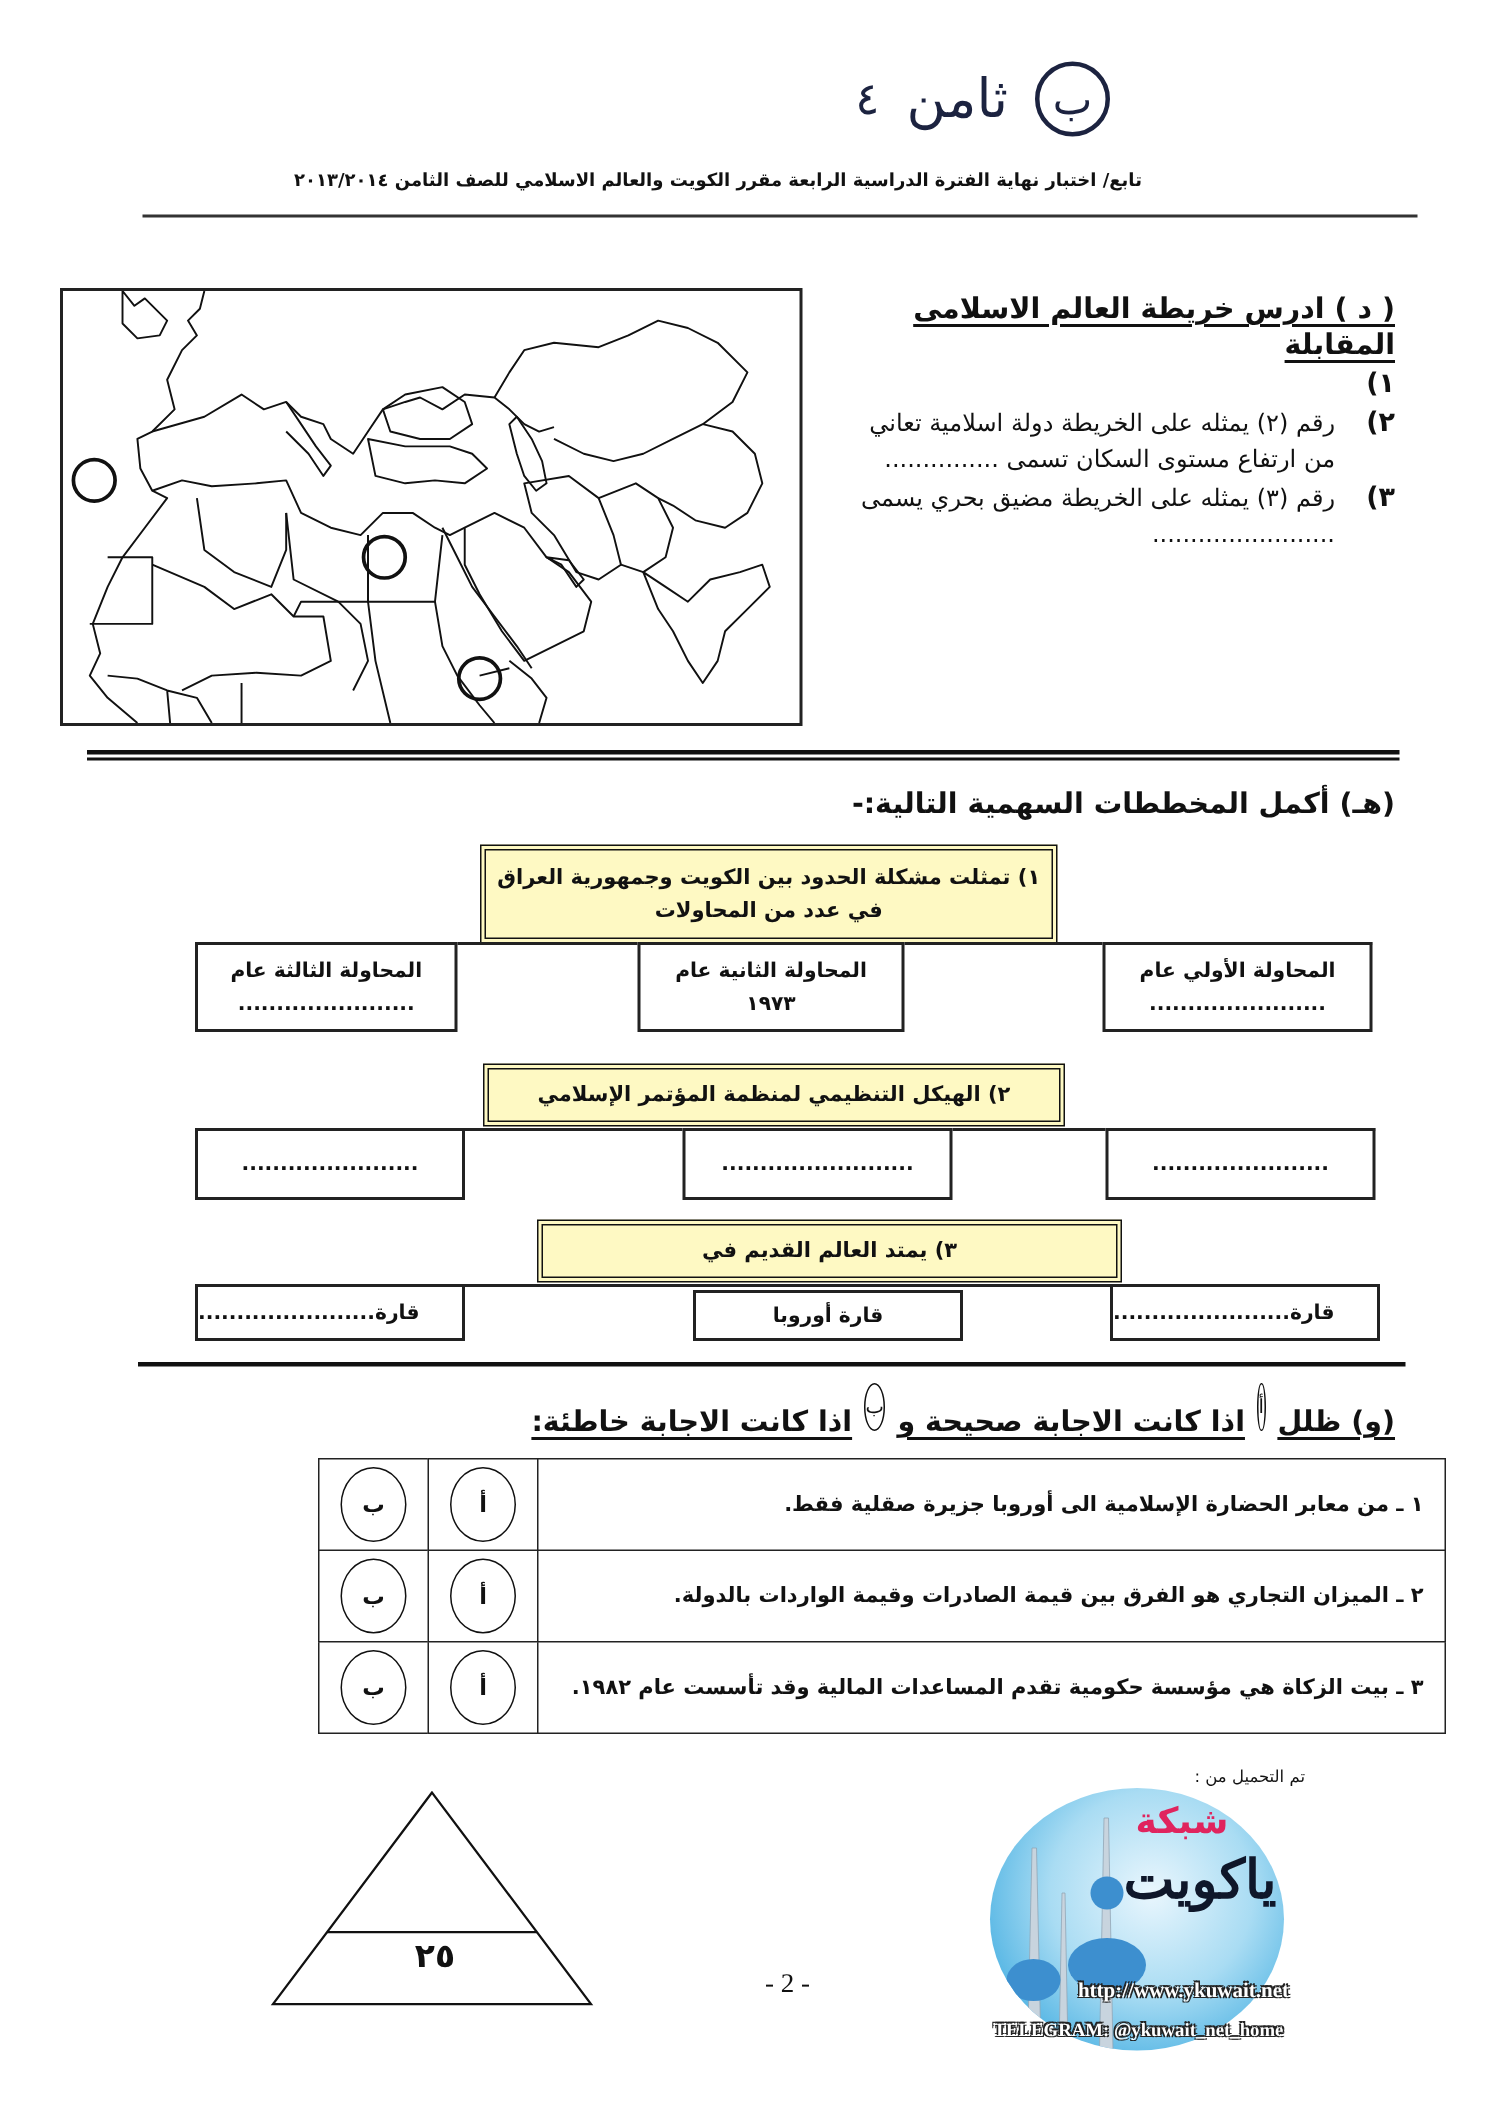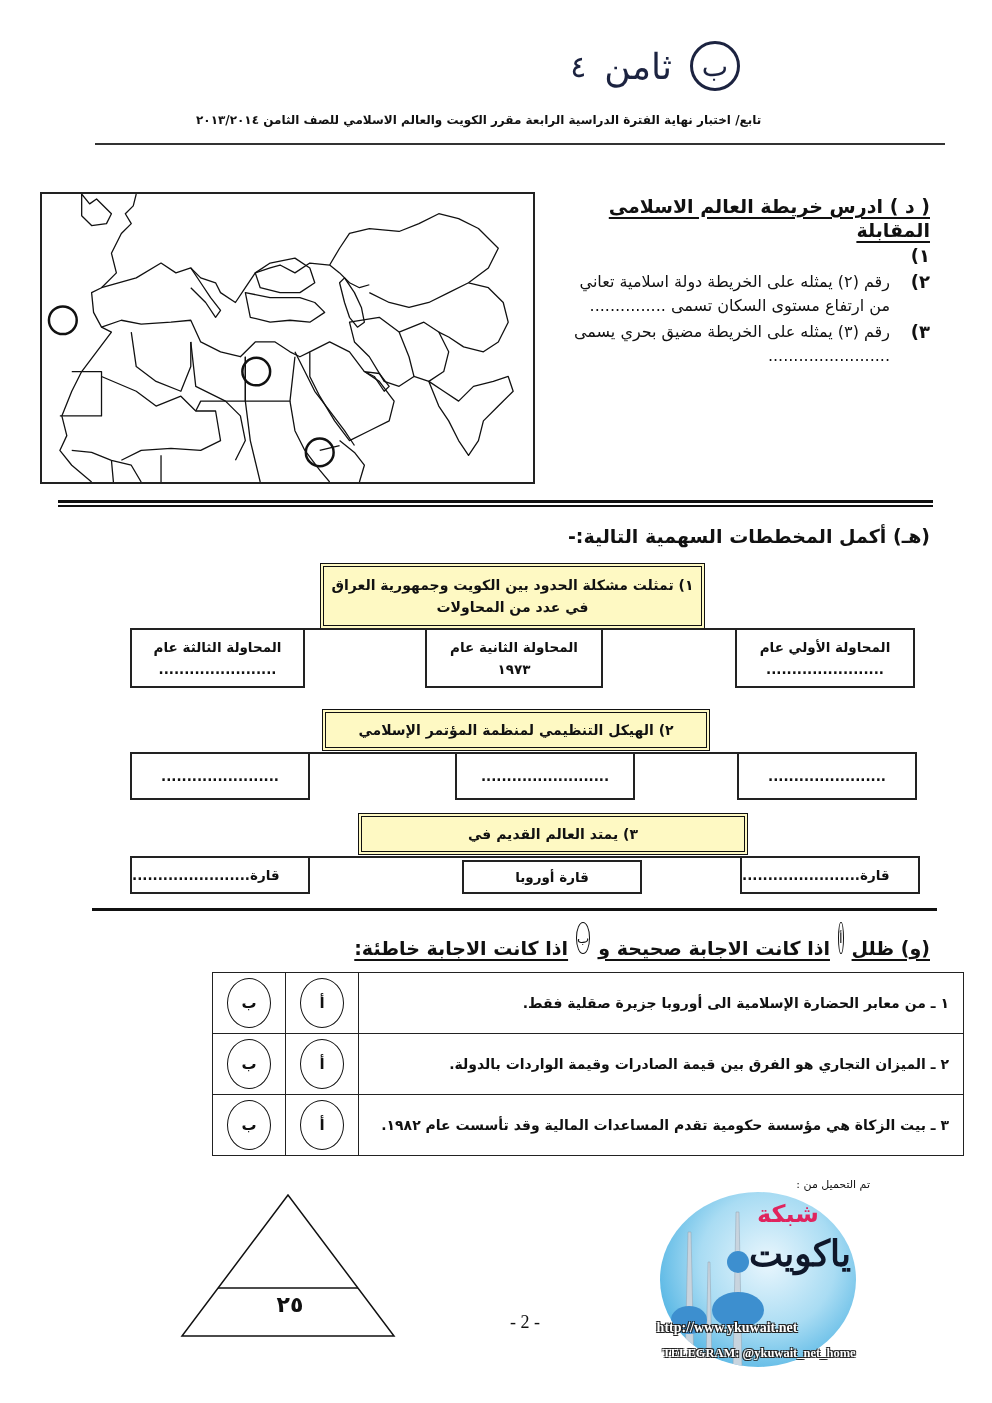--- a/index.html
+++ b/index.html
@@ -77,21 +77,21 @@
   
   #pyramid { left: 180px; top: 1193px; width: 216px; height: 145px; }
   #pyramid-score { left: 240px; top: 1292px; width: 100px; text-align: center; font-size: 22px; font-weight: bold; direction: rtl; }
 
   
   #page-num { left: 495px; top: 1312px; width: 60px; text-align: center; font-family: "Liberation Serif", serif; font-size: 18px; }
   #wm-credit { left: 760px; top: 1178px; width: 110px; text-align: right; font-size: 11px; direction: rtl; }
   #wm-badge { left: 660px; top: 1192px; width: 196px; height: 175px; border-radius: 50%; background: radial-gradient(circle at 55% 40%, #e9f6fd 0%, #a9dcf3 45%, #4fb3e3 80%, #2a8fc8 100%); overflow: hidden; }
   #wm-shabaka { left: 748px; top: 1200px; width: 80px; text-align: center; font-size: 24px; font-weight: bold; color: #e0245e; direction: rtl; }
   #wm-ykuwait { left: 740px; top: 1232px; width: 120px; text-align: center; font-size: 36px; font-weight: bold; color: #0f172a; direction: rtl; font-family: "DejaVu Serif", serif; }
-  #wm-url { left: 622px; top: 1320px; width: 210px; text-align: center; font-family: "Liberation Serif", serif; font-size: 14px; font-weight: bold; color: #fff; text-shadow: 1px 1px 0 #222, -1px -1px 0 #222, 1px -1px 0 #222, -1px 1px 0 #222; }
+  #wm-url { left: 684px; top: 1320px; width: 210px; text-align: center; font-family: "Liberation Serif", serif; font-size: 14px; font-weight: bold; color: #fff; text-shadow: 1px 1px 0 #222, -1px -1px 0 #222, 1px -1px 0 #222, -1px 1px 0 #222; }
   #wm-tg { left: 654px; top: 1346px; width: 210px; text-align: center; font-family: "Liberation Serif", serif; font-size: 12.5px; font-weight: bold; color: #fff; text-shadow: 1px 1px 0 #222, -1px -1px 0 #222, 1px -1px 0 #222, -1px 1px 0 #222; }
 </style>
 </head>
 <body>
 
 <div id="hand-header" class="abs">
   <div id="hand-circle">ب</div>
   <div id="hand-word">ثامن</div>
   <div id="hand-mark">٤</div>
 </div>

